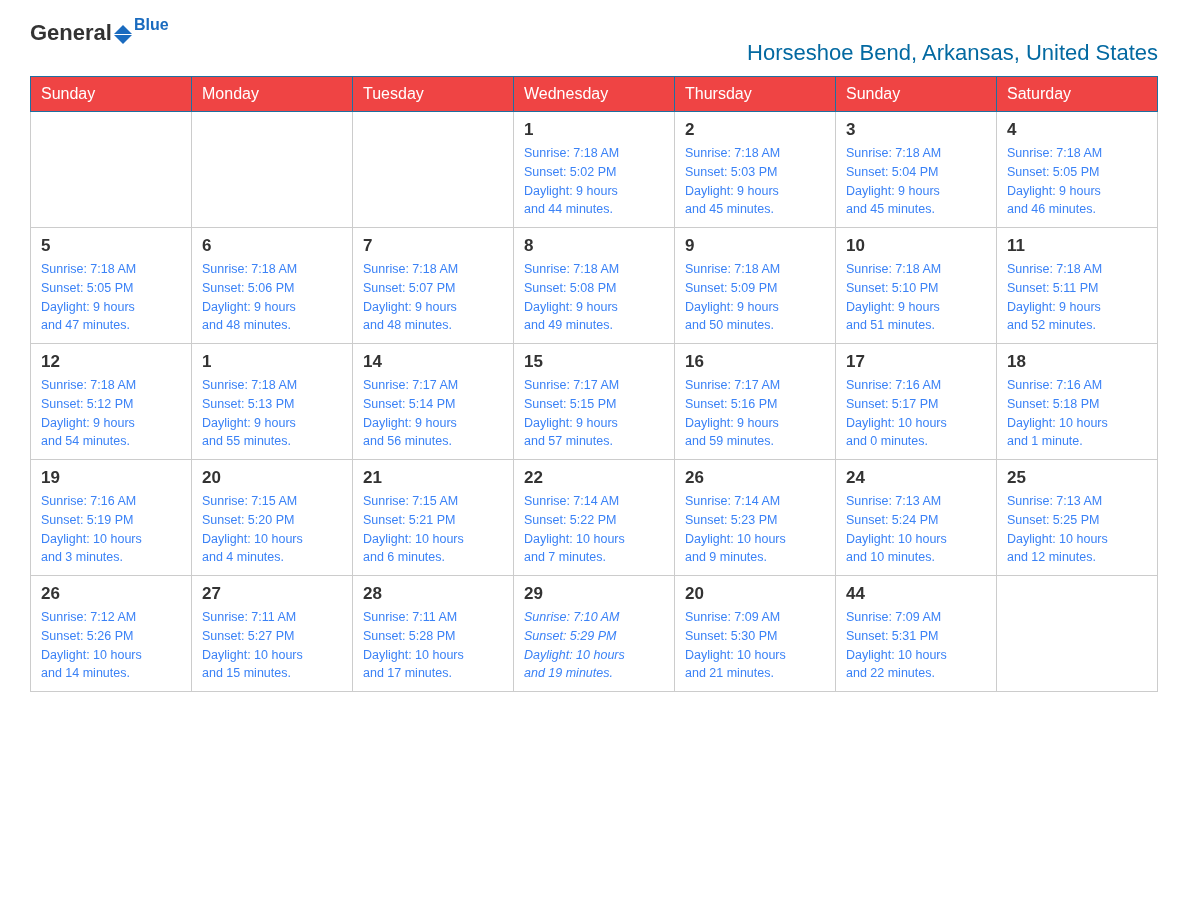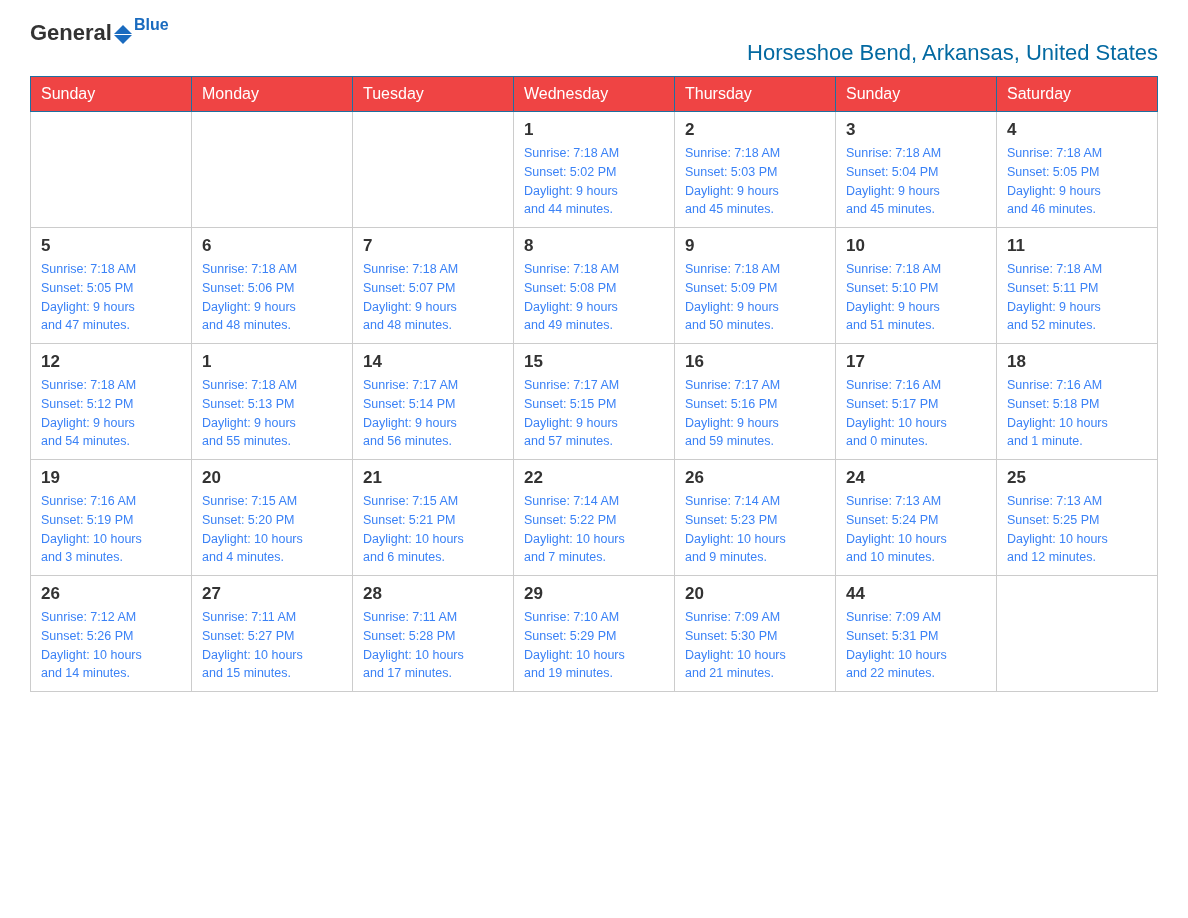--- a/index.html
+++ b/index.html
@@ -320,21 +320,21 @@
         </td>
         <td>
           <span class="day-number">28</span>
           <div class="day-info" style="white-space: pre-line;">Sunrise: 7:11 AM
 Sunset: 5:28 PM
 Daylight: 10 hours
 and 17 minutes.</div>
         </td>
         <td>
           <span class="day-number">29</span>
-          <div class="day-info" style="white-space: pre-line;">Sunrise: 7:10 AM
+          <div class="day-info" style="white-space: pre-line; font-style: italic;">Sunrise: 7:10 AM
 Sunset: 5:29 PM
 Daylight: 10 hours
 and 19 minutes.</div>
         </td>
         <td>
           <span class="day-number">20</span>
           <div class="day-info" style="white-space: pre-line;">Sunrise: 7:09 AM
 Sunset: 5:30 PM
 Daylight: 10 hours
 and 21 minutes.</div>

